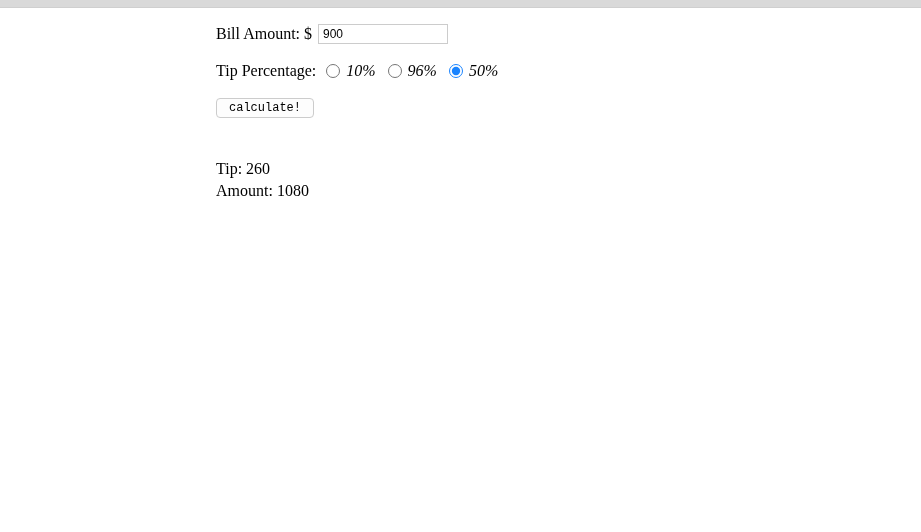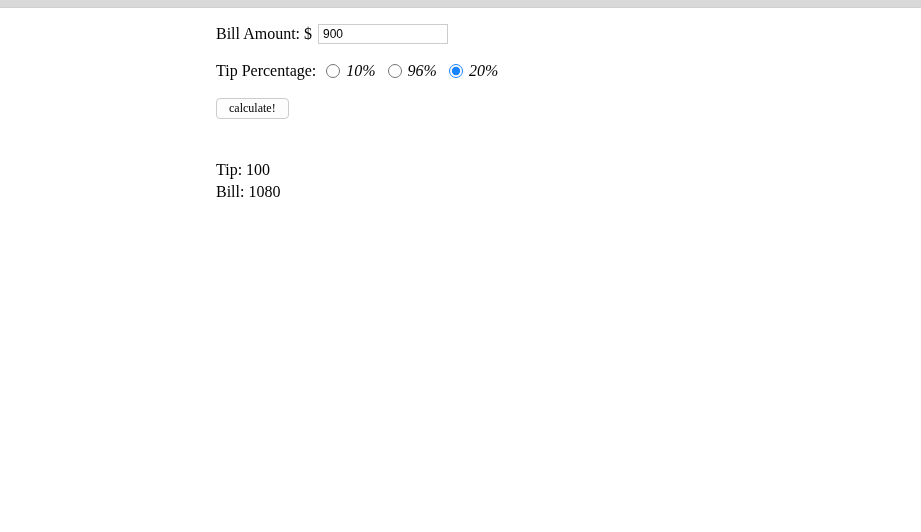--- a/index.html
+++ b/index.html
@@ -55,21 +55,21 @@
       height: 14px;
       vertical-align: middle;
     }
     .radio-label {
       font-size: 16px;
       vertical-align: middle;
       margin-right: 2px;
       font-style: italic;
     }
     button {
-      font-family: Liberation Serif, serif;
+      font-family: Liberation Mono, monospace;
       font-size: 12px;
       padding: 2px 12px;
       border: 1px solid #ccc;
       border-radius: 4px;
       background: #fdfdfd;
       cursor: pointer;
     }
     .results {
       margin-top: 40px;
       font-size: 16px;
@@ -92,31 +92,31 @@
   <div class="row">
     <label class="text-label">Tip Percentage:</label>
 
     <input type="radio" name="tip" style="">
     <span class="radio-label">10%</span>
 
     <input type="radio" name="tip" style="">
     <span class="radio-label">96%</span>
 
     <input type="radio" name="tip" checked="" style="">
-    <span class="radio-label">20%</span>
+    <span class="radio-label">50%</span>
   </div>
 
   <div class="row">
     <button>calculate!</button>
   </div>
 
   <div class="results">
     <div>
       <span>Tip:</span>
-      <span>100</span>
+      <span>260</span>
     </div>
     <div>
-      <span>Bill:</span>
+      <span>Amount:</span>
       <span>1080</span>
     </div>
   </div>
 
 </div>
 
 </body></html>

